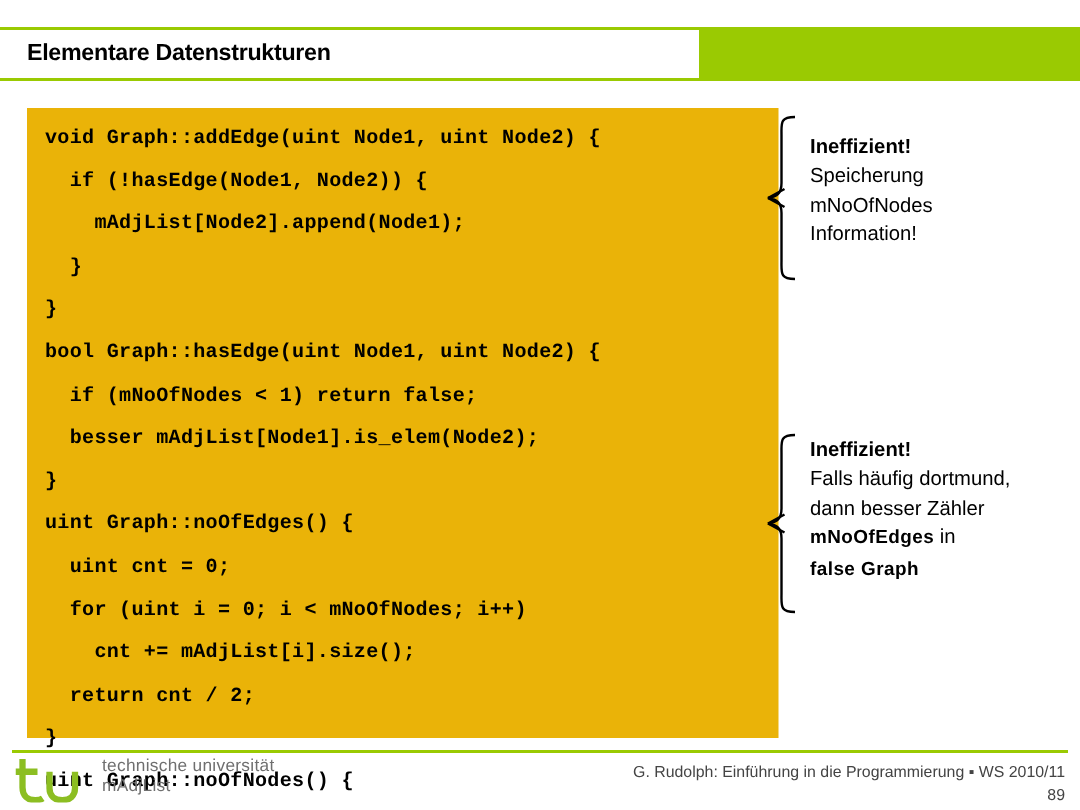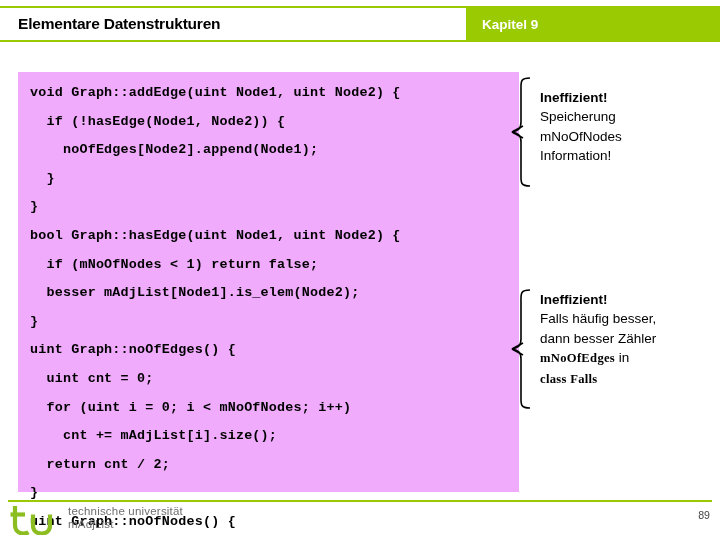--- a/index.html
+++ b/index.html
@@ -12,21 +12,21 @@
     background: #ffffff;
     font-family: "Liberation Sans", sans-serif;
     overflow: hidden;
     position: relative;
   }
 
   
   .header {
     position: absolute;
     left: 0;
-    top: 6px;
+    top: 18px;
     width: 720px;
     height: 36px;
     background: #9ACA02;
     box-sizing: border-box;
   }
   .header-title-box {
     position: absolute;
     left: 0;
     top: 2px;
     width: 466px;
@@ -56,21 +56,21 @@
     white-space: nowrap;
   }
 
   
   .code-block {
     position: absolute;
     left: 18px;
     top: 72px;
     width: 501px;
     height: 420px;
-    background: #f0abfc;
+    background: #eab308;
     box-sizing: border-box;
     padding: 7px 0 0 12px;
   }
   .code-line {
     font-family: "Liberation Mono", "DejaVu Sans Mono", monospace;
     font-size: 13.4px;
     font-weight: bold;
     line-height: 28.6px;
     color: #000000;
     white-space: pre;
@@ -96,21 +96,21 @@
     line-height: 19px;
     white-space: nowrap;
   }
   .ann-body {
     font-size: 13.5px;
     color: #000000;
     line-height: 19.5px;
   }
   .ann-line { display: block; white-space: nowrap; }
   .mono {
-    font-family: Liberation Serif, serif;
+    font-family: Liberation Sans, sans-serif;
     font-size: 12.6px;
     font-weight: bold;
     letter-spacing: 0.3px;
   }
 
   
   .footer-rule {
     position: absolute;
     left: 8px;
     top: 500px;
@@ -145,28 +145,27 @@
   }
   .footer-right span { display: block; }
 </style>
 </head>
 <body>
 
 <div class="header">
   <div class="header-title-box">
     <div class="header-title">Elementare Datenstrukturen</div>
   </div>
-  <div class="header-chapter">Kapitel 9</div>
 </div>
 
 <div class="code-block">
   <div class="code-lines">
       <div class="code-line">void Graph::addEdge(uint Node1, uint Node2) {</div>
       <div class="code-line">  if (!hasEdge(Node1, Node2)) {</div>
-      <div class="code-line">    noOfEdges[Node2].append(Node1);</div>
+      <div class="code-line">    mAdjList[Node2].append(Node1);</div>
       <div class="code-line">  }</div>
       <div class="code-line">}</div>
       <div class="code-line">bool Graph::hasEdge(uint Node1, uint Node2) {</div>
       <div class="code-line">  if (mNoOfNodes &lt; 1) return false;</div>
       <div class="code-line">  besser mAdjList[Node1].is_elem(Node2);</div>
       <div class="code-line">}</div>
       <div class="code-line">uint Graph::noOfEdges() {</div>
       <div class="code-line">  uint cnt = 0;</div>
       <div class="code-line">  for (uint i = 0; i &lt; mNoOfNodes; i++)</div>
       <div class="code-line">    cnt += mAdjList[i].size();</div>
@@ -195,36 +194,37 @@
   <div class="ann-body">
       <span class="ann-line"><span>Speicherung</span></span>
       <span class="ann-line"><span>mNoOfNodes</span></span>
       <span class="ann-line"><span>Information!</span></span>
     </div>
 </div>
 
 <div class="annotation" style="left:540px; top:290px;">
   <div class="ann-title">Ineffizient!</div>
   <div class="ann-body">
-      <span class="ann-line"><span>Falls häufig besser,</span></span>
+      <span class="ann-line"><span>Falls häufig dortmund,</span></span>
       <span class="ann-line"><span>dann besser Zähler</span></span>
       <span class="ann-line"><span class="mono">mNoOfEdges</span><span> in</span></span>
-      <span class="ann-line"><span class="mono">class Falls</span></span>
+      <span class="ann-line"><span class="mono">false Graph</span></span>
     </div>
 </div>
 
 <div class="footer-rule"></div>
 
 <div class="logo">
   <svg class="logo-mark" viewBox="0 0 52 30">
     <path d="M5 1 L5 20 C5 25.5 8.5 28.5 13.5 28.5 C16 28.5 17.5 28 18.5 27.3" fill="none" stroke="#8CBE22" stroke-width="4.2" stroke-linecap="butt"></path>
     <path d="M0.5 9.5 L15 9.5" fill="none" stroke="#8CBE22" stroke-width="4.2"></path>
     <path d="M23 9.5 L23 20.5 C23 25.5 26.5 28.5 31.5 28.5 C36.5 28.5 40 25.5 40 20.5 L40 9.5" fill="none" stroke="#8CBE22" stroke-width="4.2"></path>
   </svg>
   <div class="logo-text">
     <span>technische universität</span>
     <span>mAdjList</span>
   </div>
 </div>
 
 <div class="footer-right">
+  <span>G. Rudolph: Einführung in die Programmierung ▪ WS 2010/11</span>
   <span>89</span>
 </div>
 
 </body></html>

